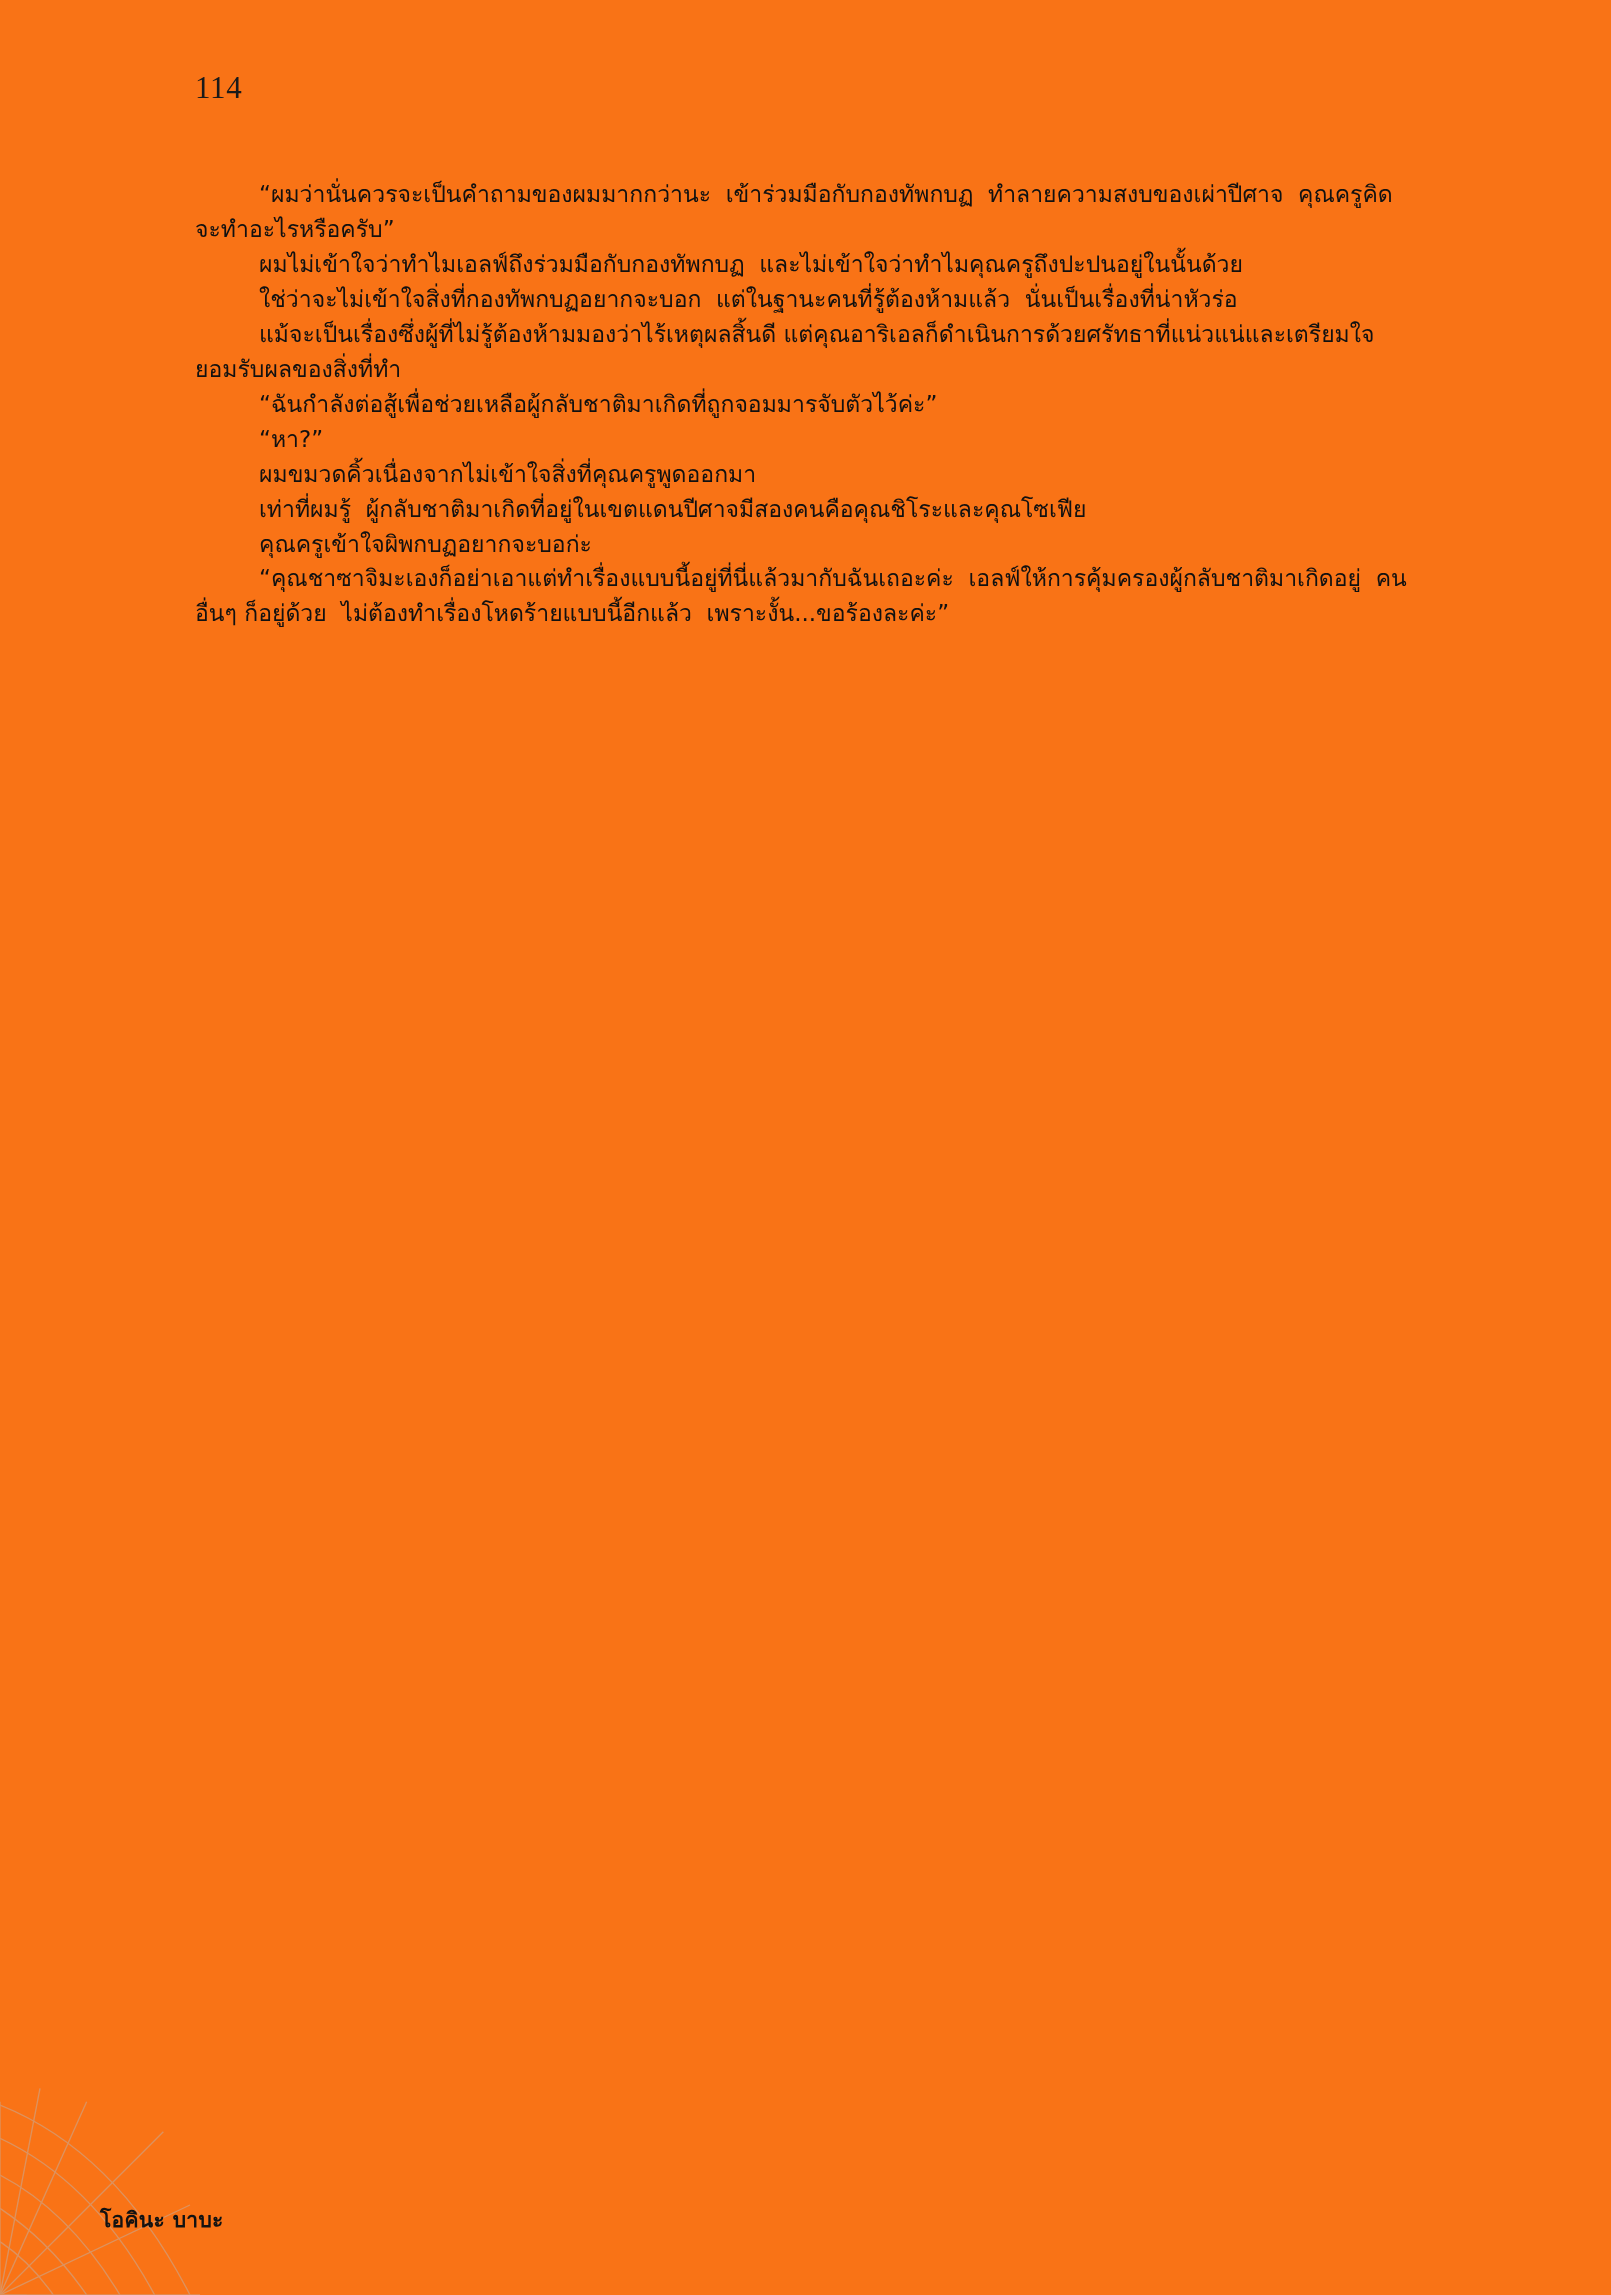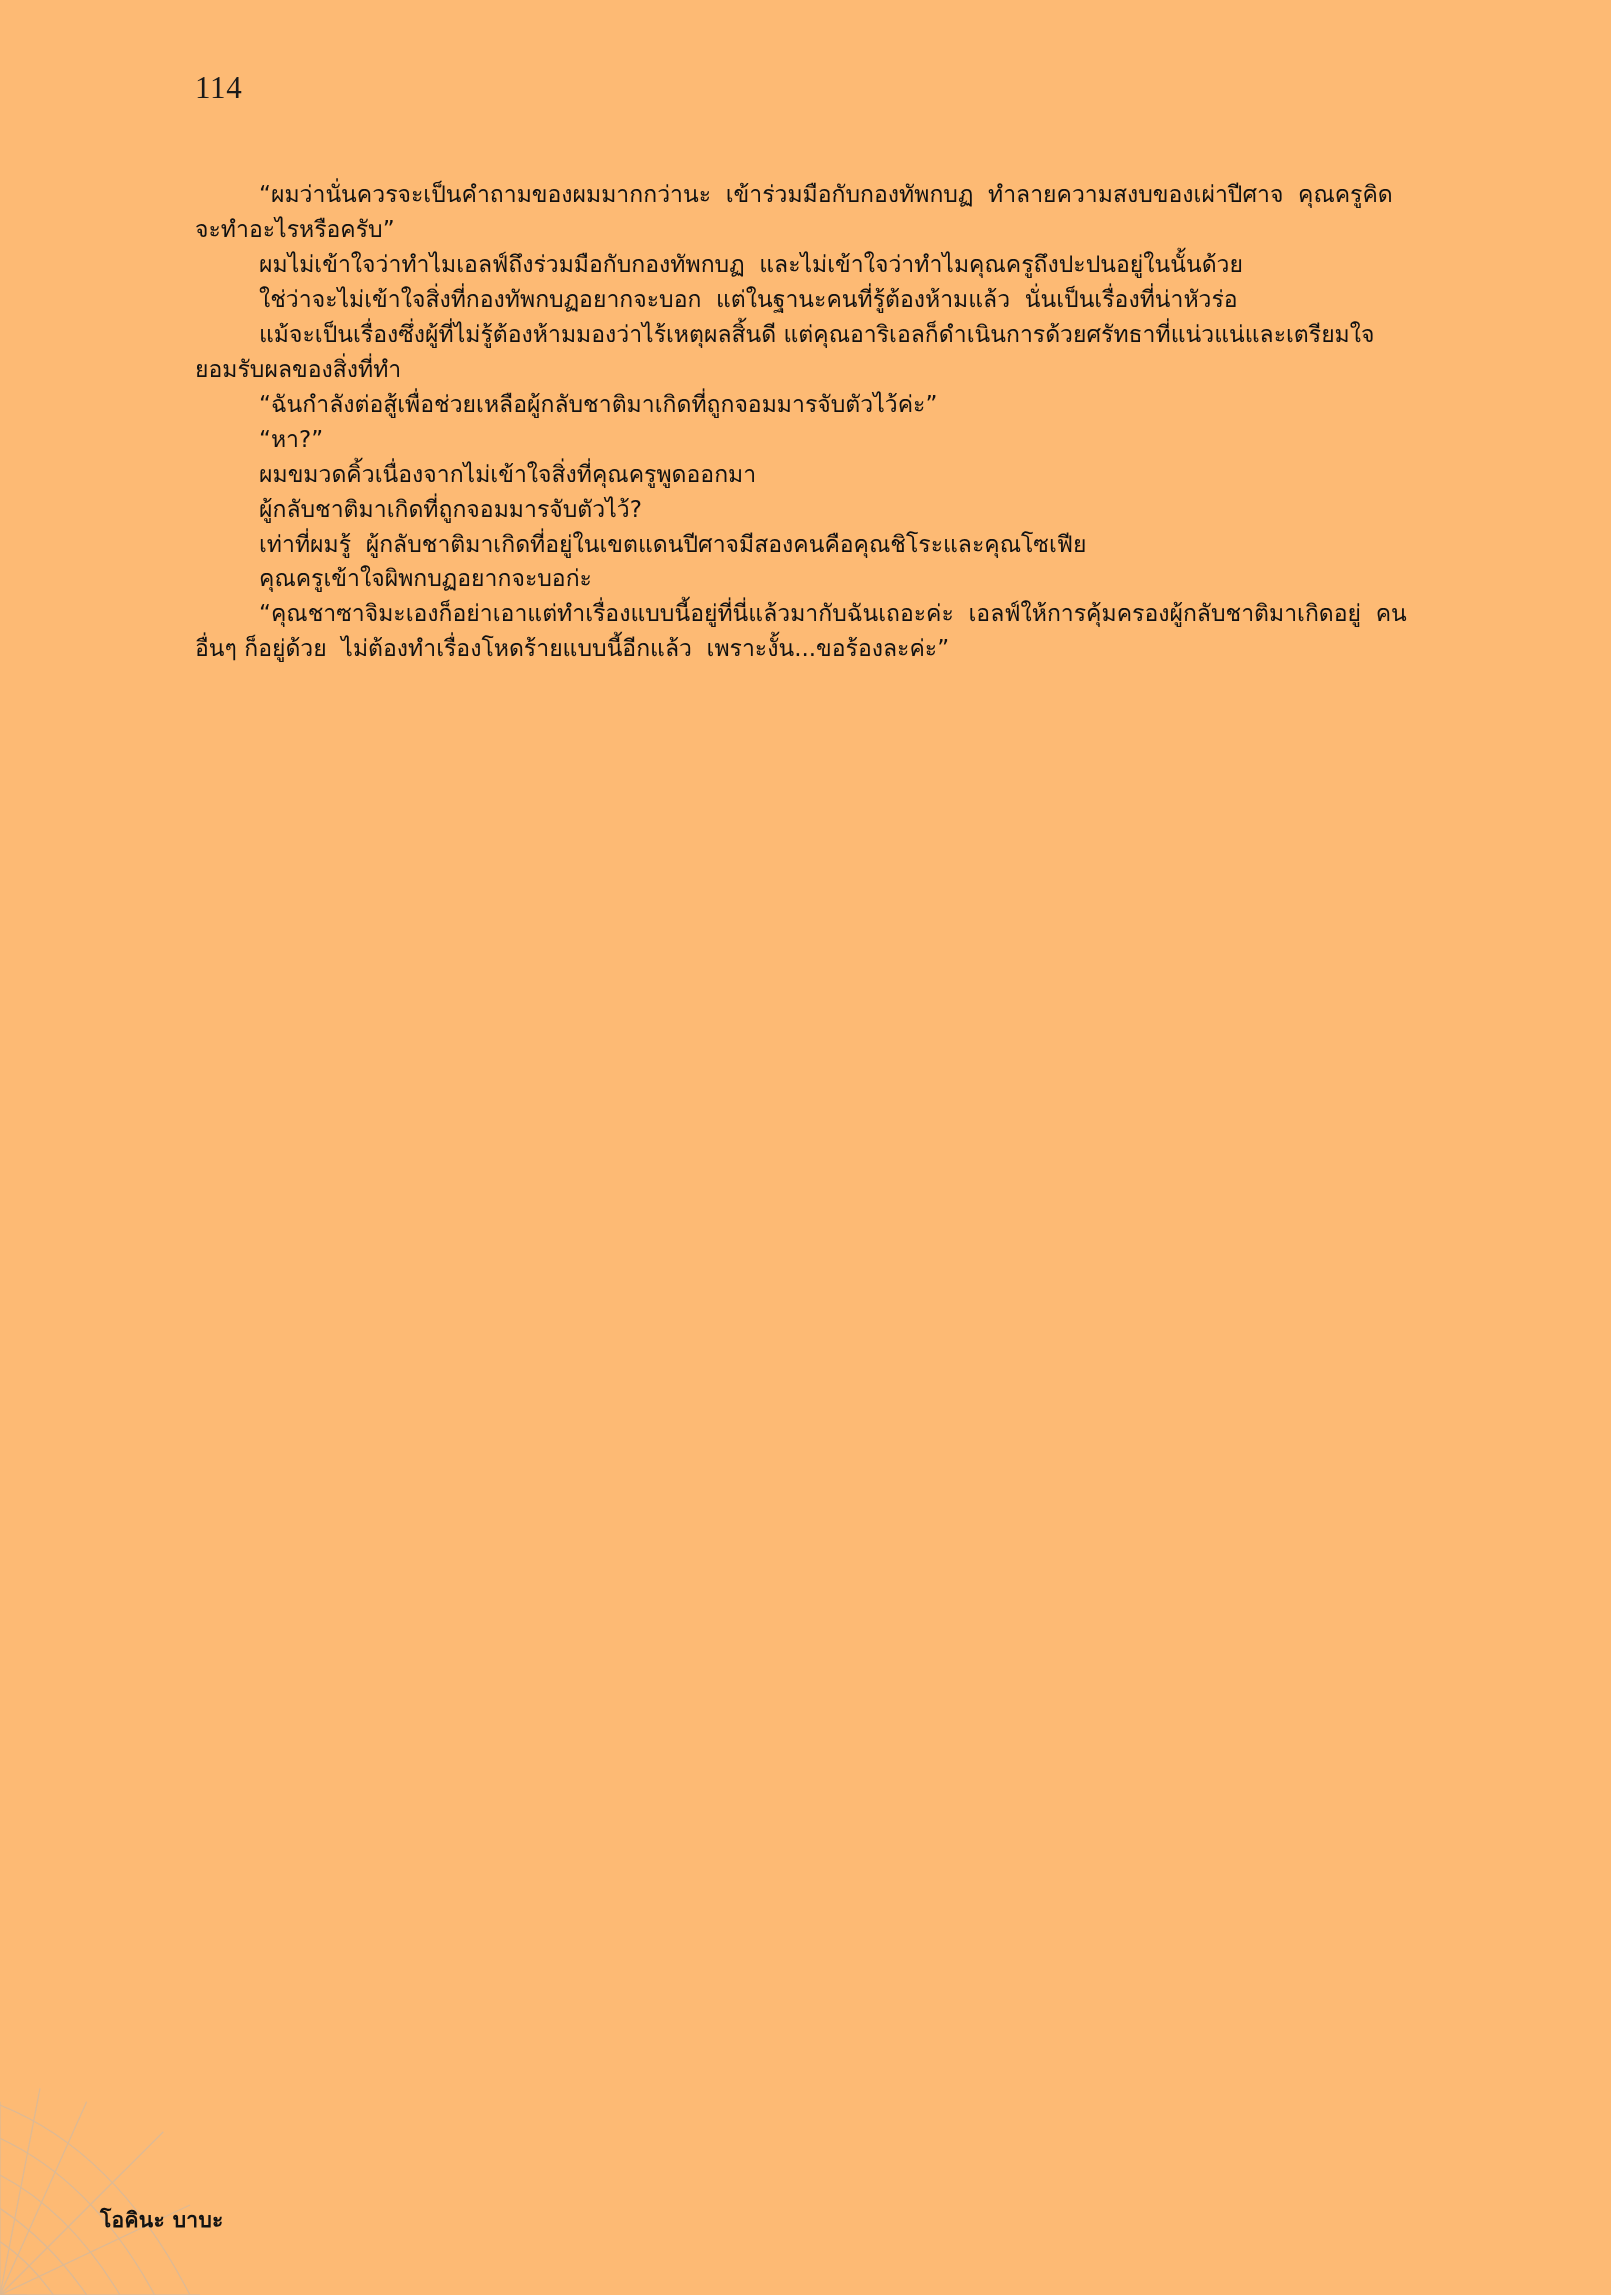--- a/index.html
+++ b/index.html
@@ -11,21 +11,21 @@
     width: 1612px;
     height: 2295px;
     position: relative;
     overflow: hidden;
     font-family: "DejaVu Sans", sans-serif;
   }
 
   .page {
     position: absolute;
     inset: 0;
-    background: #fdba74;
+    background: #f97316;
   }
 
   .page-number {
     position: absolute;
     top: 70px;
     left: 195px;
     font-family: "Liberation Serif", serif;
     font-size: 31px;
     color: #1a1a1a;
     letter-spacing: 0.7px;
@@ -80,21 +80,20 @@
   <div class="page-number">114</div>
 
   <div class="text-body">
     <p class="para">“ผมว่านั่นควรจะเป็นคำถามของผมมากกว่านะ  เข้าร่วมมือกับกองทัพกบฏ  ทำลายความสงบของเผ่าปีศาจ  คุณครูคิดจะทำอะไรหรือครับ”</p>
     <p class="para">ผมไม่เข้าใจว่าทำไมเอลฟ์ถึงร่วมมือกับกองทัพกบฏ  และไม่เข้าใจว่าทำไมคุณครูถึงปะปนอยู่ในนั้นด้วย</p>
     <p class="para">ใช่ว่าจะไม่เข้าใจสิ่งที่กองทัพกบฏอยากจะบอก  แต่ในฐานะคนที่รู้ต้องห้ามแล้ว  นั่นเป็นเรื่องที่น่าหัวร่อ</p>
     <p class="para">แม้จะเป็นเรื่องซึ่งผู้ที่ไม่รู้ต้องห้ามมองว่าไร้เหตุผลสิ้นดี แต่คุณอาริเอลก็ดำเนินการด้วยศรัทธาที่แน่วแน่และเตรียมใจยอมรับผลของสิ่งที่ทำ</p>
     <p class="para">“ฉันกำลังต่อสู้เพื่อช่วยเหลือผู้กลับชาติมาเกิดที่ถูกจอมมารจับตัวไว้ค่ะ”</p>
     <p class="para">“หา?”</p>
     <p class="para">ผมขมวดคิ้วเนื่องจากไม่เข้าใจสิ่งที่คุณครูพูดออกมา</p>
-    <p class="para">ผู้กลับชาติมาเกิดที่ถูกจอมมารจับตัวไว้?</p>
     <p class="para">เท่าที่ผมรู้  ผู้กลับชาติมาเกิดที่อยู่ในเขตแดนปีศาจมีสองคนคือคุณชิโระและคุณโซเฟีย</p>
     <p class="para">คุณครูเข้าใจผิพกบฏอยากจะบอก่ะ</p>
     <p class="para">“คุณชาซาจิมะเองก็อย่าเอาแต่ทำเรื่องแบบนี้อยู่ที่นี่แล้วมากับฉันเถอะค่ะ  เอลฟ์ให้การคุ้มครองผู้กลับชาติมาเกิดอยู่  คนอื่นๆ ก็อยู่ด้วย  ไม่ต้องทำเรื่องโหดร้ายแบบนี้อีกแล้ว  เพราะงั้น...ขอร้องละค่ะ”</p>
   </div>
 
   <svg class="web" viewBox="0 0 330 330">
     <g stroke="#b9b9b9" stroke-width="2" fill="none">
       <line x1="0" y1="330" x2="0" y2="40"></line>
       <line x1="0" y1="330" x2="40" y2="330"></line>
       <line x1="0" y1="330" x2="300" y2="330"></line>

